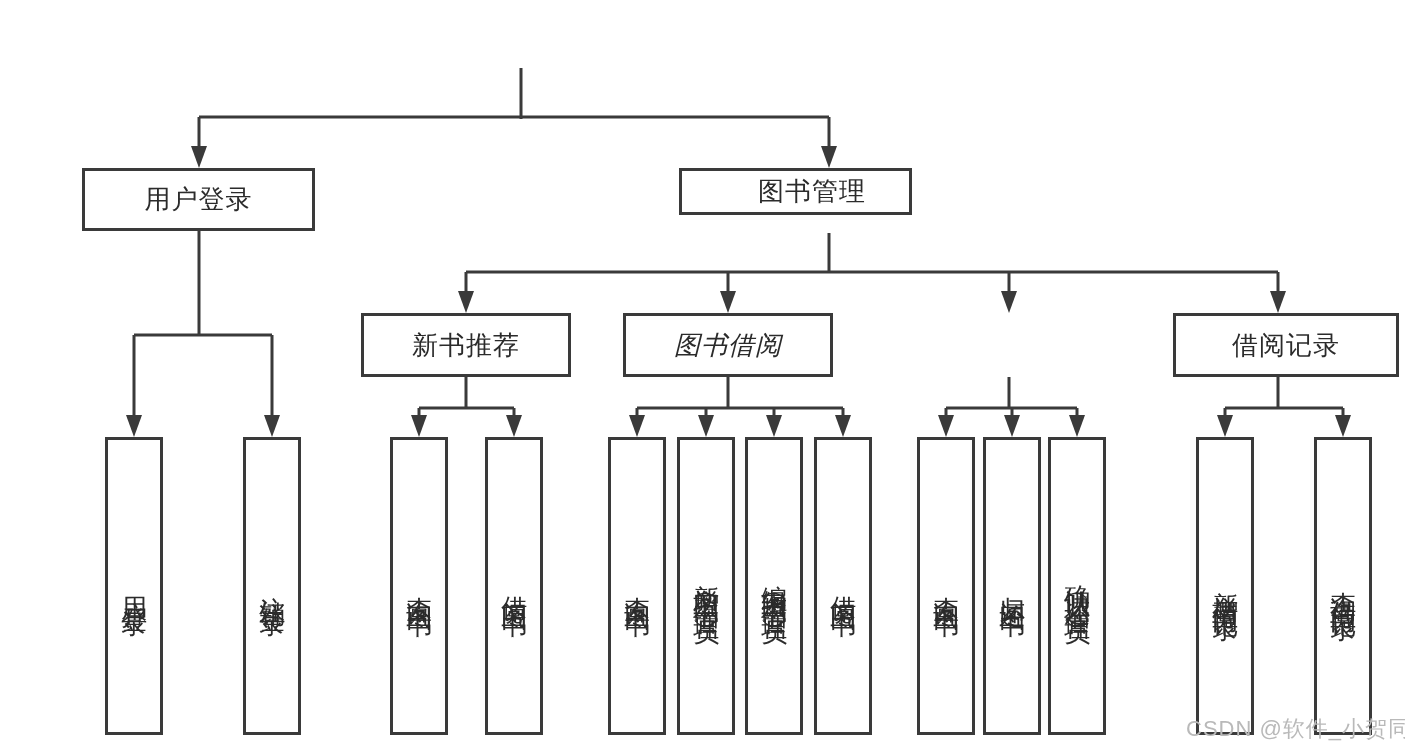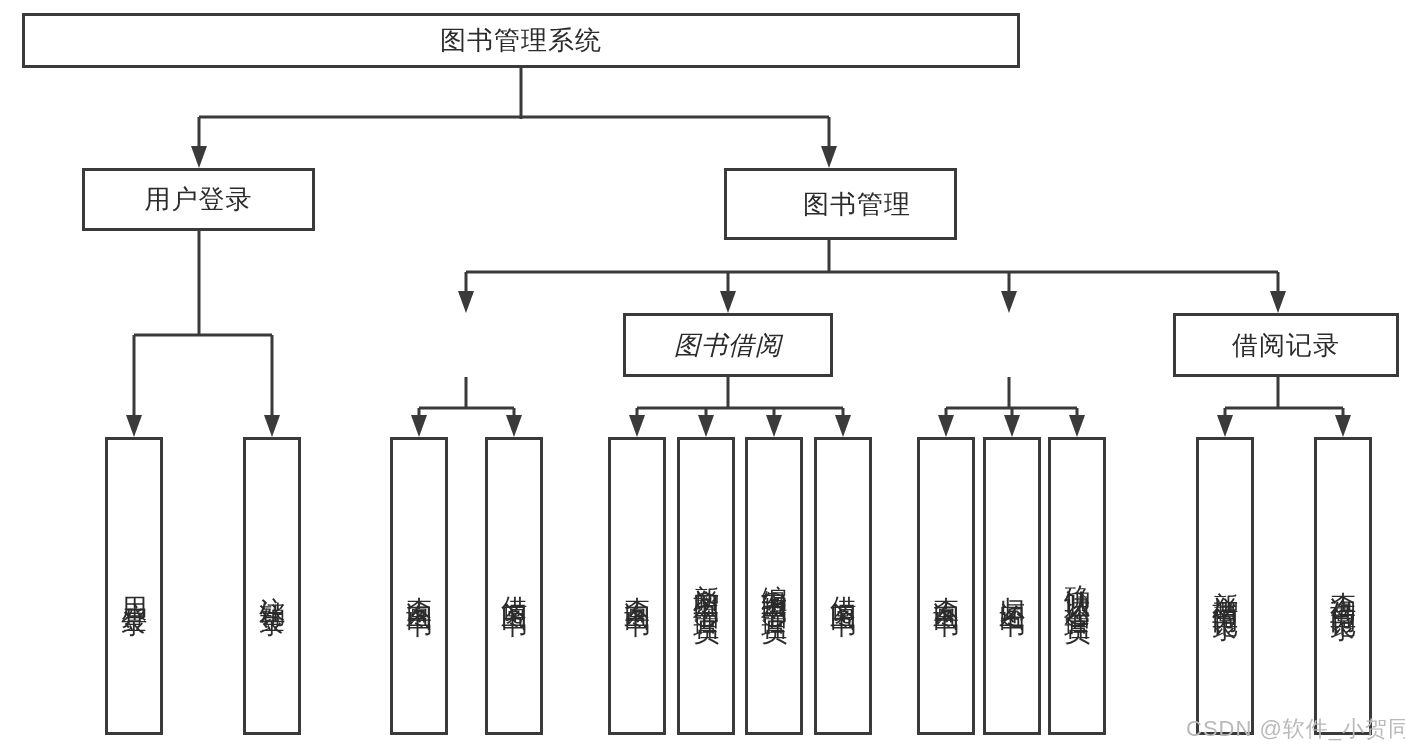--- a/index.html
+++ b/index.html
@@ -117,31 +117,31 @@
       <polygon points="1004,415 1020,415 1012,437"></polygon>
       <polygon points="1069,415 1085,415 1077,437"></polygon>
     </g>
     <g>
       <path d="M1278 377 V409 M1225 408 H1343 M1225 408 V421 M1343 408 V421"></path>
       <polygon points="1217,415 1233,415 1225,437"></polygon>
       <polygon points="1335,415 1351,415 1343,437"></polygon>
     </g>
   </svg>
 
-  <div class="hbox" style="left:22px; top:13px; width:998px; height:55px;">
-    <span>图书管理系统</span>
-  </div>
 
   <div class="hbox" style="left:82px; top:168px; width:233px; height:63px;">
     <span>用户登录</span>
   </div>
-  <div class="hbox" style="left:724px; top:168px; width:233px; height:72px;padding-left:33px;">
+  <div class="hbox" style="left:679px; top:168px; width:233px; height:47px;padding-left:33px;">
     <span>图书管理</span>
   </div>
 
+  <div class="hbox" style="left:361px; top:313px; width:210px; height:64px;">
+    <span>新书推荐</span>
+  </div>
   <div class="hbox" style="left:623px; top:313px; width:210px; height:64px;font-style:italic;">
     <span>图书借阅</span>
   </div>
   <div class="hbox" style="left:1173px; top:313px; width:226px; height:64px;">
     <span>借阅记录</span>
   </div>
 
   <div class="leaf" style="left:105px;">
     <span class="vtext">用户登录</span>
   </div>

